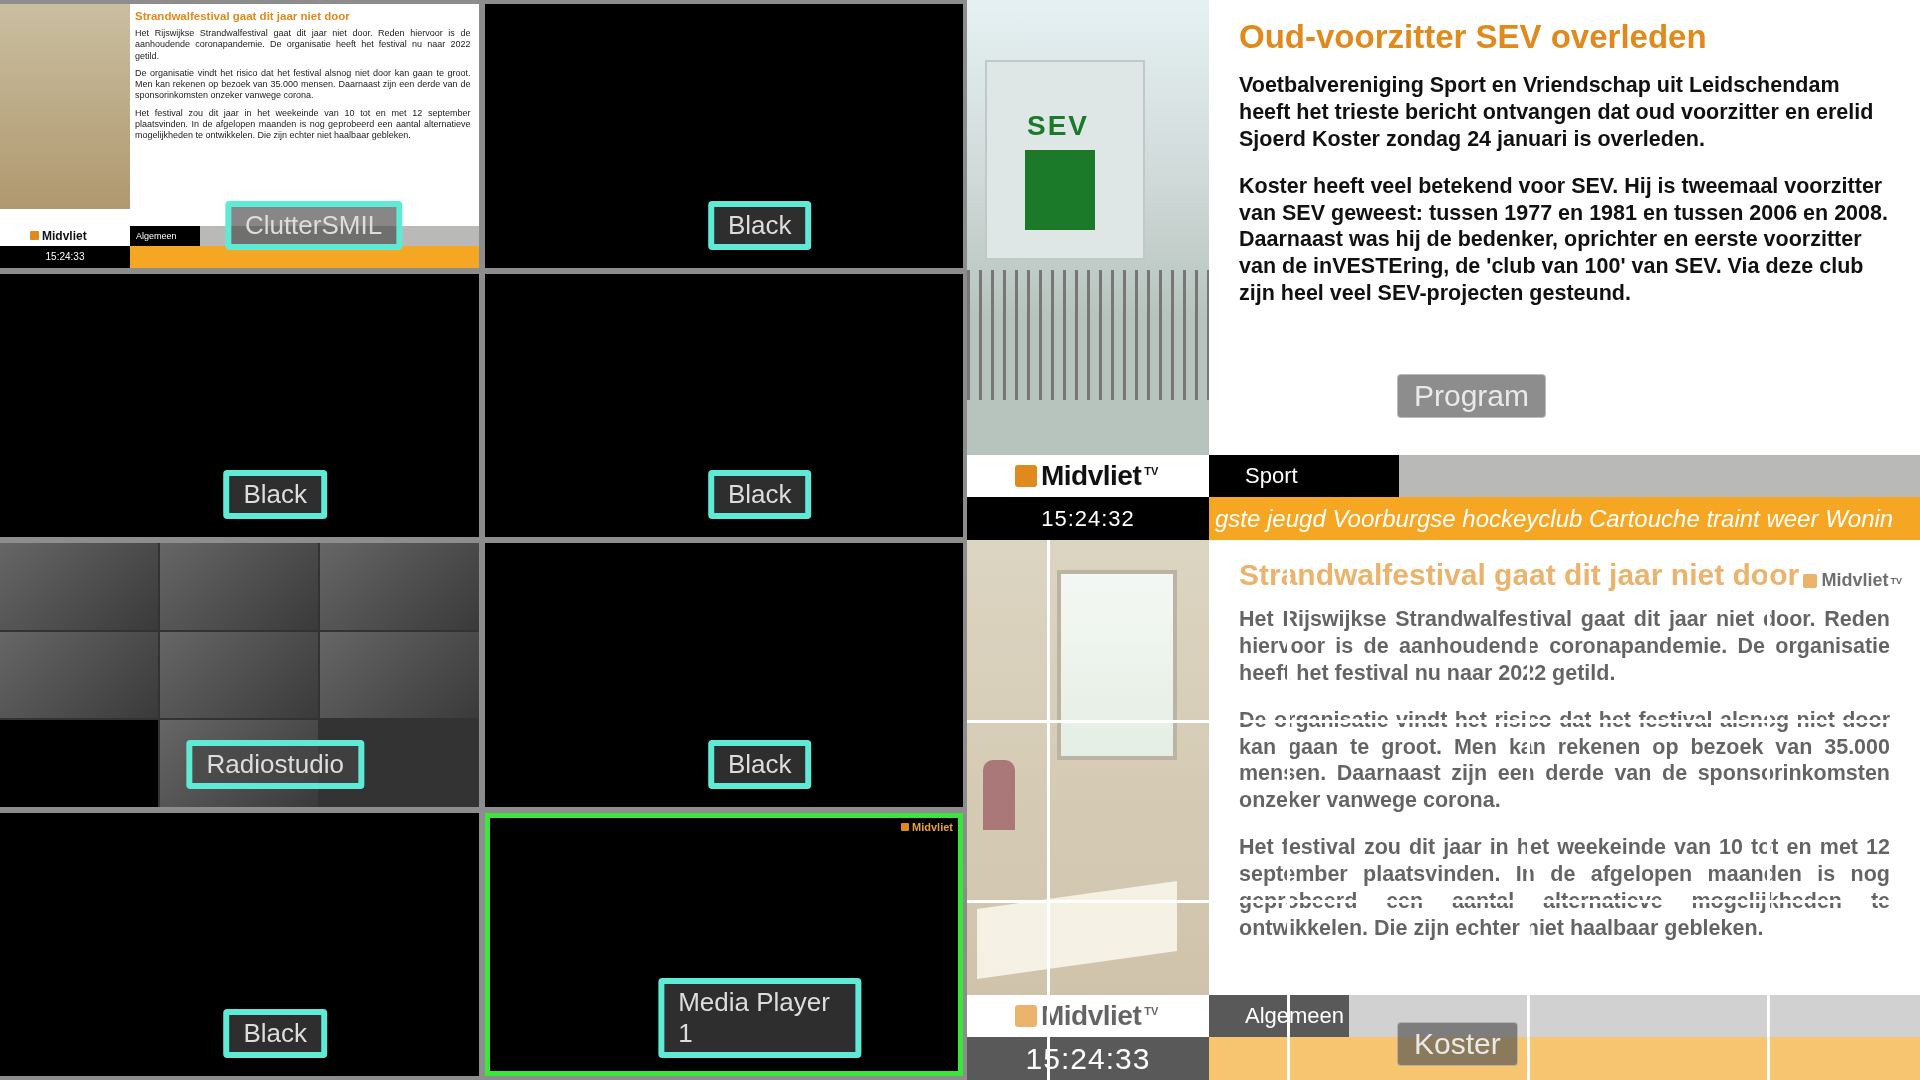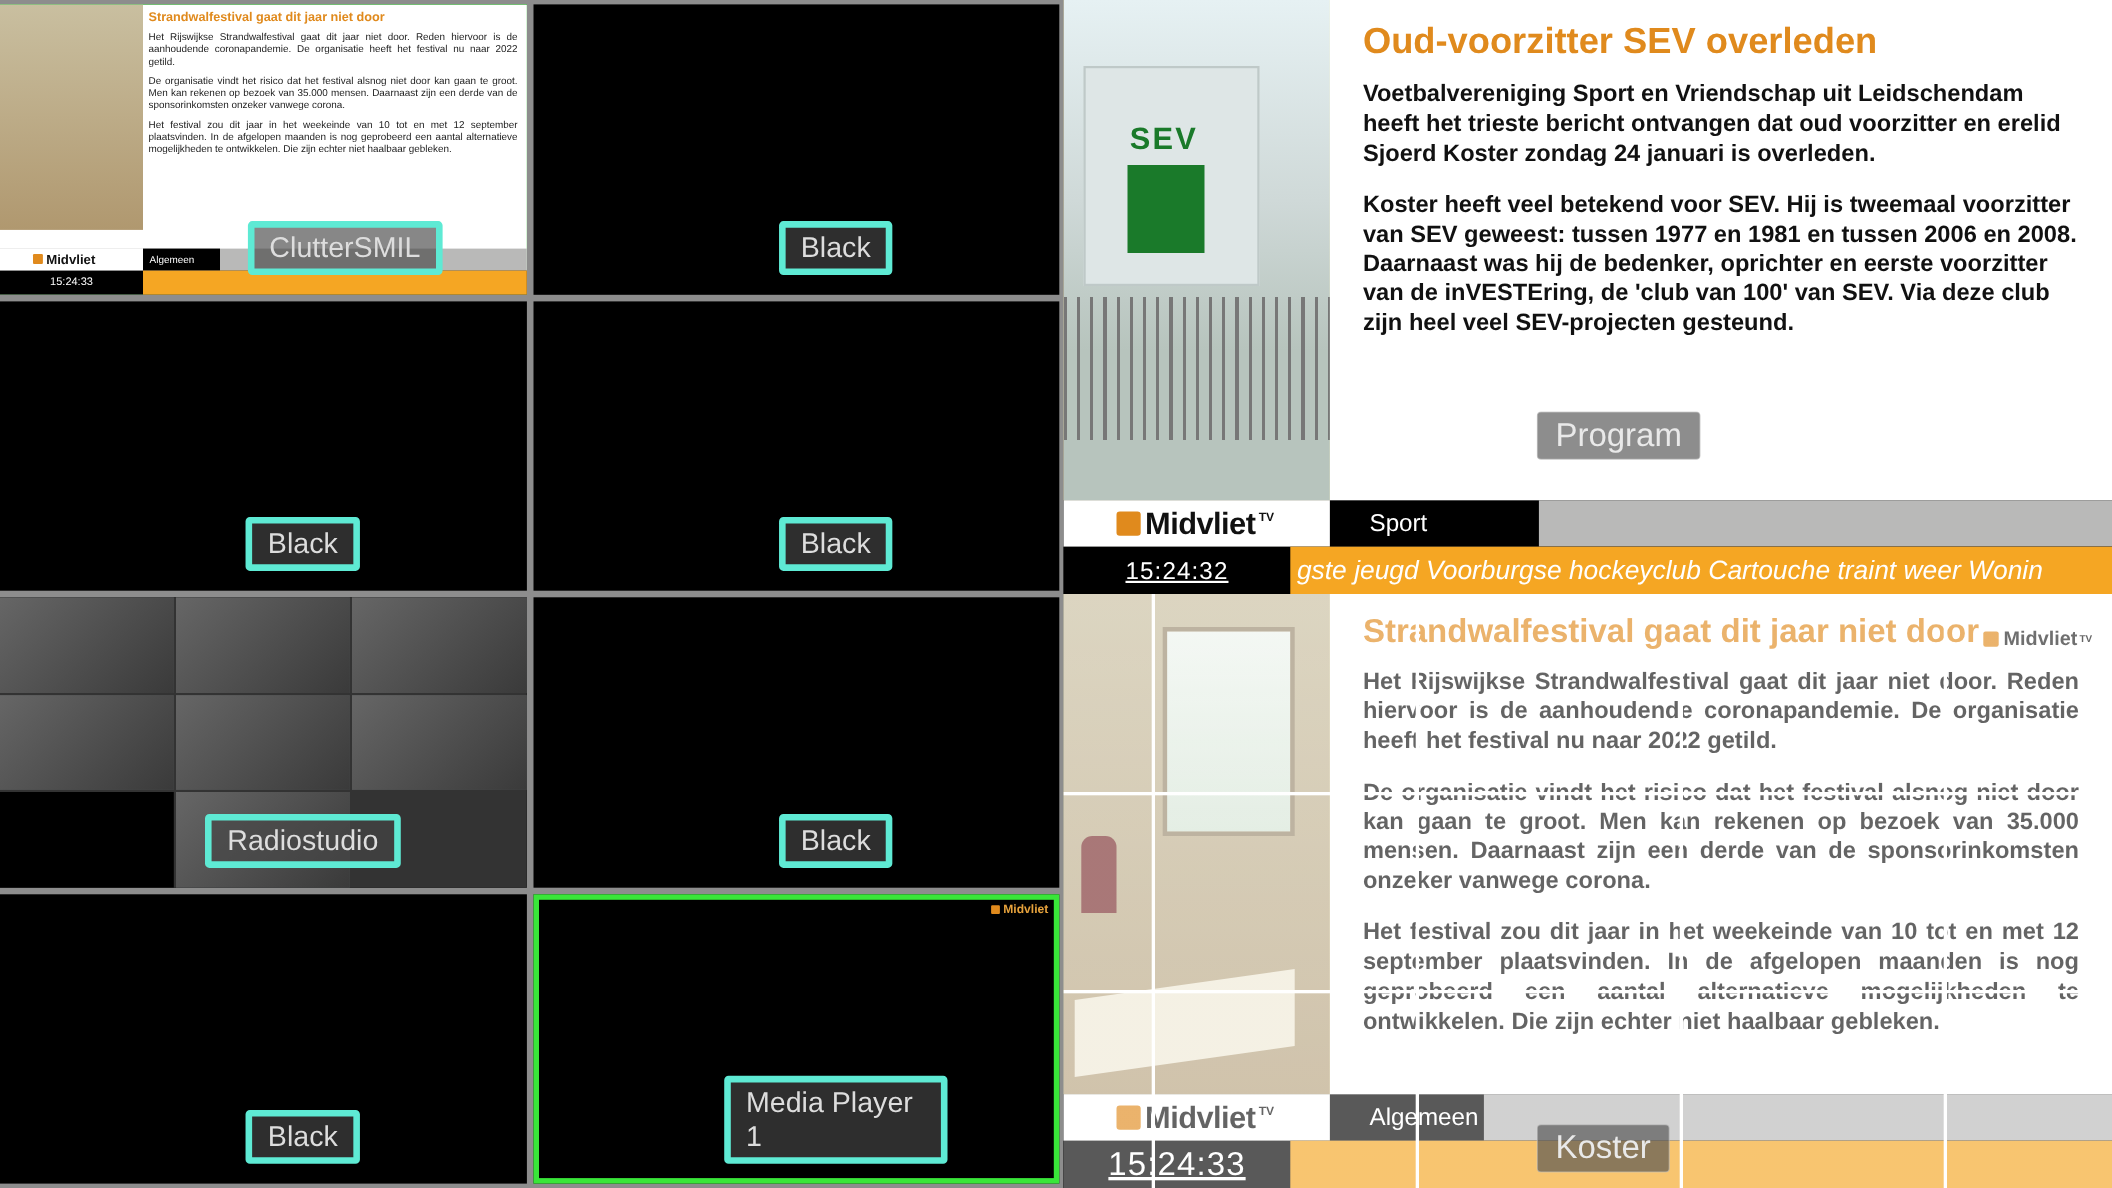--- a/index.html
+++ b/index.html
@@ -22,21 +22,21 @@
   .body p     { font-size:21.5px; line-height:1.25; font-weight:600; margin-bottom:20px; }
 
   .lower      { height:85px; position:relative; }
   .cat-strip  { position:absolute; top:0; left:0; right:0; height:42px; background:#b9b9b8; }
   .brand-box  { position:absolute; left:0; top:0; height:42px; width:242px; background:#fff; display:flex; align-items:center; padding-left:42px; }
   .brand-box .dot{ width:22px; height:22px; background:#e08a1d; border-radius:3px; position:absolute; left:48px; top:10px; }
   .brand-txt  { font-size:28px; font-weight:800; color:#111; letter-spacing:-0.5px; margin-left:32px;}
   .brand-tv   { font-size:11px; font-weight:700; color:#111; margin-left:3px; margin-top:-10px;}
   .cat-black  { position:absolute; left:242px; top:0; width:190px; height:42px; background:#000; color:#fff; font-size:22px; display:flex; align-items:center; padding-left:36px;}
   .ticker     { position:absolute; left:0; right:0; top:42px; height:43px; background:#000; display:flex; align-items:center; }
-  .time       { width:206px; text-align:center; color:#fff; font-size:22px; letter-spacing:1px;text-decoration:underline;}
+  .time       { width:242px; text-align:center; color:#fff; font-size:22px; letter-spacing:1px;}
   .ticker-or  { flex:1; height:100%; background:#f5a623; color:#fff; font-size:24px; display:flex; align-items:center; padding-left:6px; white-space:nowrap; overflow:hidden;font-style:italic;}
 
   .source-tag { position:absolute; background:rgba(80,80,80,.65); color:#e9e9e9; font-size:30px; padding:4px 16px; border:1px solid rgba(255,255,255,.4); border-radius:4px; pointer-events:none;}
 
   
   .photo2 .room{ position:absolute; inset:0; background:linear-gradient(#c9bfa0,#b7a37f); }
   .photo2 .win { position:absolute; left:90px; top:30px; width:120px; height:190px; background:linear-gradient(#eef4ee,#d6e5d6); border:4px solid #9a8b6f;}
   .photo2 .tbl { position:absolute; left:10px; bottom:30px; width:200px; height:70px; background:#efe9d6; transform:skewY(-8deg);}
   .photo2 .per { position:absolute; left:16px; top:220px; width:32px; height:70px; background:#7b2f2f; border-radius:10px 10px 0 0;}
 

